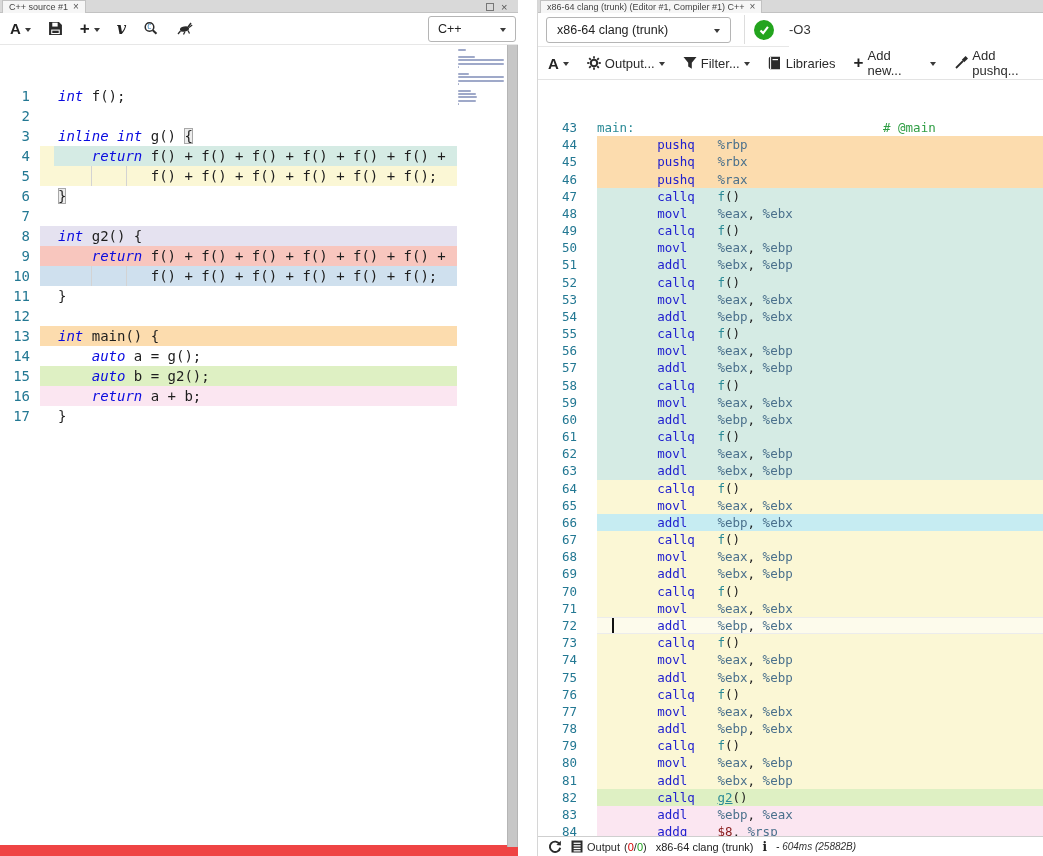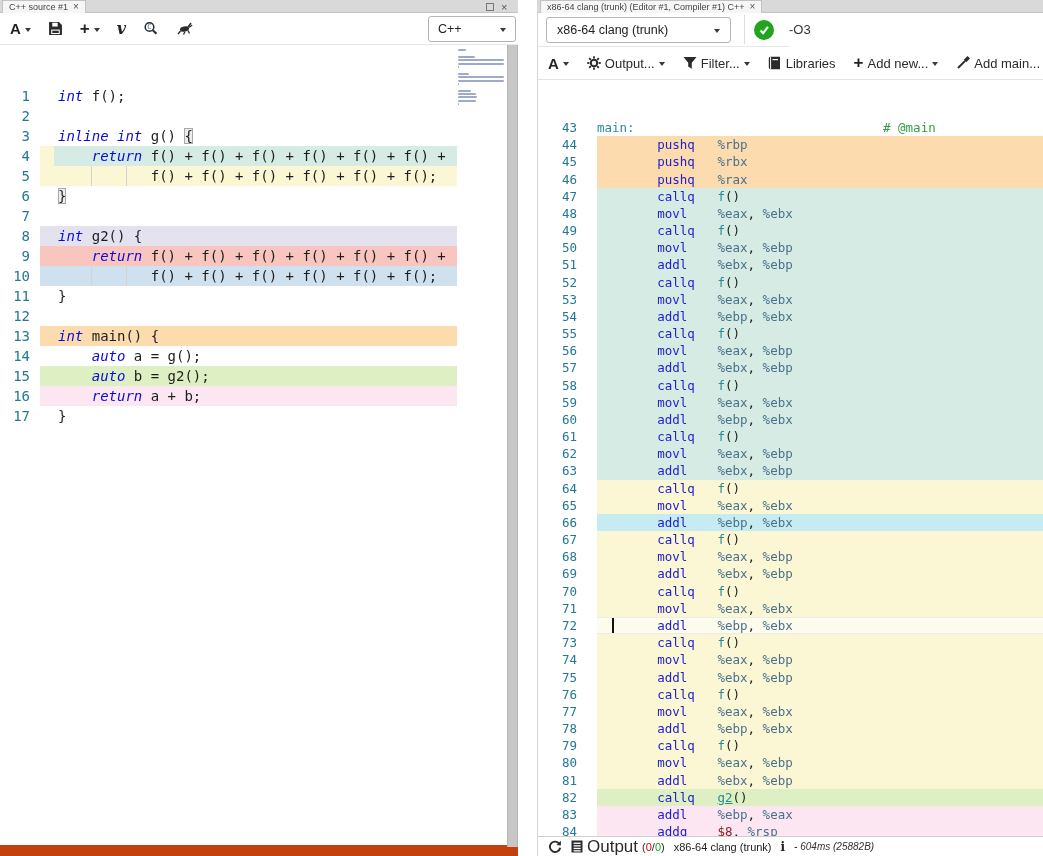--- a/index.html
+++ b/index.html
@@ -1,21 +1,21 @@
 <!DOCTYPE html>
 <html><head>
 <meta charset="utf-8">
 <style>
   * { margin:0; padding:0; box-sizing:border-box; }
   html,body { width:1043px; height:856px; overflow:hidden; background:#fff;
               font-family:"Liberation Sans", sans-serif; }
   .app { position:relative; width:1043px; height:856px; background:#fff; }
 
   
-  .pane { position:absolute; top:0; height:856px; background:#c2410c; }
+  .pane { position:absolute; top:0; height:856px; background:#ef4444; }
   .pane-src { left:0; width:518px; }
   .pane-asm { left:537px; width:516px; border-left:1px solid #d6d6d6; }
   .splitter { position:absolute; left:507px; top:45px; width:11px; height:802px;
               background:#c7c7c7; border-left:1px solid #b5b5b5; border-right:1px solid #b5b5b5; }
 
   
   .lm-header { position:relative; height:13px; background:#d9d9d9;
                border-bottom:1px solid #c2c2c2; font-size:9px; color:#444; }
   .lm-tab { display:inline-flex; align-items:center; gap:5px; height:13px;
             margin-left:2px; padding:0 6px; background:#f6f6f6;
@@ -263,21 +263,21 @@
         <span>Add new...</span>
         <span class="caret"></span>
       </span>
       <span class="tb-item">
         <span class="icon">
           <svg width="14" height="14" viewBox="0 0 14 14">
               <line x1="9" y1="5" x2="12.8" y2="1.2" stroke="#2b2b2b" stroke-width="3.4"></line>
               <line x1="2" y1="12" x2="9" y2="5" stroke="#2b2b2b" stroke-width="1.8"></line>
             </svg>
         </span>
-        <span>Add main...</span>
+        <span>Add pushq...</span>
         <span class="caret"></span>
       </span>
     </div>
 
     <div class="editor asm-editor code">
       <div id="asm-lines"><div class="asm-row"><div class="asm-num">43</div><div class="asm-content"><span class="tk-l">main:</span><span class="tk-p">                                 </span><span class="tk-c"># @main</span></div></div><div class="asm-row"><div class="asm-num">44</div><div class="asm-content hl-o"><span class="tk-p">        </span><span class="tk-m">pushq</span><span class="tk-p">   </span><span class="tk-r">%rbp</span></div></div><div class="asm-row"><div class="asm-num">45</div><div class="asm-content hl-o"><span class="tk-p">        </span><span class="tk-m">pushq</span><span class="tk-p">   </span><span class="tk-r">%rbx</span></div></div><div class="asm-row"><div class="asm-num">46</div><div class="asm-content hl-o"><span class="tk-p">        </span><span class="tk-m">pushq</span><span class="tk-p">   </span><span class="tk-r">%rax</span></div></div><div class="asm-row"><div class="asm-num">47</div><div class="asm-content hl-t"><span class="tk-p">        </span><span class="tk-m">callq</span><span class="tk-p">   </span><span class="tk-f">f</span><span class="tk-p">()</span></div></div><div class="asm-row"><div class="asm-num">48</div><div class="asm-content hl-t"><span class="tk-p">        </span><span class="tk-m">movl</span><span class="tk-p">    </span><span class="tk-r">%eax</span><span class="tk-p">, </span><span class="tk-r">%ebx</span></div></div><div class="asm-row"><div class="asm-num">49</div><div class="asm-content hl-t"><span class="tk-p">        </span><span class="tk-m">callq</span><span class="tk-p">   </span><span class="tk-f">f</span><span class="tk-p">()</span></div></div><div class="asm-row"><div class="asm-num">50</div><div class="asm-content hl-t"><span class="tk-p">        </span><span class="tk-m">movl</span><span class="tk-p">    </span><span class="tk-r">%eax</span><span class="tk-p">, </span><span class="tk-r">%ebp</span></div></div><div class="asm-row"><div class="asm-num">51</div><div class="asm-content hl-t"><span class="tk-p">        </span><span class="tk-m">addl</span><span class="tk-p">    </span><span class="tk-r">%ebx</span><span class="tk-p">, </span><span class="tk-r">%ebp</span></div></div><div class="asm-row"><div class="asm-num">52</div><div class="asm-content hl-t"><span class="tk-p">        </span><span class="tk-m">callq</span><span class="tk-p">   </span><span class="tk-f">f</span><span class="tk-p">()</span></div></div><div class="asm-row"><div class="asm-num">53</div><div class="asm-content hl-t"><span class="tk-p">        </span><span class="tk-m">movl</span><span class="tk-p">    </span><span class="tk-r">%eax</span><span class="tk-p">, </span><span class="tk-r">%ebx</span></div></div><div class="asm-row"><div class="asm-num">54</div><div class="asm-content hl-t"><span class="tk-p">        </span><span class="tk-m">addl</span><span class="tk-p">    </span><span class="tk-r">%ebp</span><span class="tk-p">, </span><span class="tk-r">%ebx</span></div></div><div class="asm-row"><div class="asm-num">55</div><div class="asm-content hl-t"><span class="tk-p">        </span><span class="tk-m">callq</span><span class="tk-p">   </span><span class="tk-f">f</span><span class="tk-p">()</span></div></div><div class="asm-row"><div class="asm-num">56</div><div class="asm-content hl-t"><span class="tk-p">        </span><span class="tk-m">movl</span><span class="tk-p">    </span><span class="tk-r">%eax</span><span class="tk-p">, </span><span class="tk-r">%ebp</span></div></div><div class="asm-row"><div class="asm-num">57</div><div class="asm-content hl-t"><span class="tk-p">        </span><span class="tk-m">addl</span><span class="tk-p">    </span><span class="tk-r">%ebx</span><span class="tk-p">, </span><span class="tk-r">%ebp</span></div></div><div class="asm-row"><div class="asm-num">58</div><div class="asm-content hl-t"><span class="tk-p">        </span><span class="tk-m">callq</span><span class="tk-p">   </span><span class="tk-f">f</span><span class="tk-p">()</span></div></div><div class="asm-row"><div class="asm-num">59</div><div class="asm-content hl-t"><span class="tk-p">        </span><span class="tk-m">movl</span><span class="tk-p">    </span><span class="tk-r">%eax</span><span class="tk-p">, </span><span class="tk-r">%ebx</span></div></div><div class="asm-row"><div class="asm-num">60</div><div class="asm-content hl-t"><span class="tk-p">        </span><span class="tk-m">addl</span><span class="tk-p">    </span><span class="tk-r">%ebp</span><span class="tk-p">, </span><span class="tk-r">%ebx</span></div></div><div class="asm-row"><div class="asm-num">61</div><div class="asm-content hl-t"><span class="tk-p">        </span><span class="tk-m">callq</span><span class="tk-p">   </span><span class="tk-f">f</span><span class="tk-p">()</span></div></div><div class="asm-row"><div class="asm-num">62</div><div class="asm-content hl-t"><span class="tk-p">        </span><span class="tk-m">movl</span><span class="tk-p">    </span><span class="tk-r">%eax</span><span class="tk-p">, </span><span class="tk-r">%ebp</span></div></div><div class="asm-row"><div class="asm-num">63</div><div class="asm-content hl-t"><span class="tk-p">        </span><span class="tk-m">addl</span><span class="tk-p">    </span><span class="tk-r">%ebx</span><span class="tk-p">, </span><span class="tk-r">%ebp</span></div></div><div class="asm-row"><div class="asm-num">64</div><div class="asm-content hl-y"><span class="tk-p">        </span><span class="tk-m">callq</span><span class="tk-p">   </span><span class="tk-f">f</span><span class="tk-p">()</span></div></div><div class="asm-row"><div class="asm-num">65</div><div class="asm-content hl-y"><span class="tk-p">        </span><span class="tk-m">movl</span><span class="tk-p">    </span><span class="tk-r">%eax</span><span class="tk-p">, </span><span class="tk-r">%ebx</span></div></div><div class="asm-row"><div class="asm-num">66</div><div class="asm-content hl-c"><span class="tk-p">        </span><span class="tk-m">addl</span><span class="tk-p">    </span><span class="tk-r">%ebp</span><span class="tk-p">, </span><span class="tk-r">%ebx</span></div></div><div class="asm-row"><div class="asm-num">67</div><div class="asm-content hl-y"><span class="tk-p">        </span><span class="tk-m">callq</span><span class="tk-p">   </span><span class="tk-f">f</span><span class="tk-p">()</span></div></div><div class="asm-row"><div class="asm-num">68</div><div class="asm-content hl-y"><span class="tk-p">        </span><span class="tk-m">movl</span><span class="tk-p">    </span><span class="tk-r">%eax</span><span class="tk-p">, </span><span class="tk-r">%ebp</span></div></div><div class="asm-row"><div class="asm-num">69</div><div class="asm-content hl-y"><span class="tk-p">        </span><span class="tk-m">addl</span><span class="tk-p">    </span><span class="tk-r">%ebx</span><span class="tk-p">, </span><span class="tk-r">%ebp</span></div></div><div class="asm-row"><div class="asm-num">70</div><div class="asm-content hl-y"><span class="tk-p">        </span><span class="tk-m">callq</span><span class="tk-p">   </span><span class="tk-f">f</span><span class="tk-p">()</span></div></div><div class="asm-row"><div class="asm-num">71</div><div class="asm-content hl-y"><span class="tk-p">        </span><span class="tk-m">movl</span><span class="tk-p">    </span><span class="tk-r">%eax</span><span class="tk-p">, </span><span class="tk-r">%ebx</span></div></div><div class="asm-row"><div class="asm-num">72</div><div class="asm-content hl-cur"><span class="tk-p">        </span><span class="tk-m">addl</span><span class="tk-p">    </span><span class="tk-r">%ebp</span><span class="tk-p">, </span><span class="tk-r">%ebx</span><div class="cursor-bar"></div></div></div><div class="asm-row"><div class="asm-num">73</div><div class="asm-content hl-y"><span class="tk-p">        </span><span class="tk-m">callq</span><span class="tk-p">   </span><span class="tk-f">f</span><span class="tk-p">()</span></div></div><div class="asm-row"><div class="asm-num">74</div><div class="asm-content hl-y"><span class="tk-p">        </span><span class="tk-m">movl</span><span class="tk-p">    </span><span class="tk-r">%eax</span><span class="tk-p">, </span><span class="tk-r">%ebp</span></div></div><div class="asm-row"><div class="asm-num">75</div><div class="asm-content hl-y"><span class="tk-p">        </span><span class="tk-m">addl</span><span class="tk-p">    </span><span class="tk-r">%ebx</span><span class="tk-p">, </span><span class="tk-r">%ebp</span></div></div><div class="asm-row"><div class="asm-num">76</div><div class="asm-content hl-y"><span class="tk-p">        </span><span class="tk-m">callq</span><span class="tk-p">   </span><span class="tk-f">f</span><span class="tk-p">()</span></div></div><div class="asm-row"><div class="asm-num">77</div><div class="asm-content hl-y"><span class="tk-p">        </span><span class="tk-m">movl</span><span class="tk-p">    </span><span class="tk-r">%eax</span><span class="tk-p">, </span><span class="tk-r">%ebx</span></div></div><div class="asm-row"><div class="asm-num">78</div><div class="asm-content hl-y"><span class="tk-p">        </span><span class="tk-m">addl</span><span class="tk-p">    </span><span class="tk-r">%ebp</span><span class="tk-p">, </span><span class="tk-r">%ebx</span></div></div><div class="asm-row"><div class="asm-num">79</div><div class="asm-content hl-y"><span class="tk-p">        </span><span class="tk-m">callq</span><span class="tk-p">   </span><span class="tk-f">f</span><span class="tk-p">()</span></div></div><div class="asm-row"><div class="asm-num">80</div><div class="asm-content hl-y"><span class="tk-p">        </span><span class="tk-m">movl</span><span class="tk-p">    </span><span class="tk-r">%eax</span><span class="tk-p">, </span><span class="tk-r">%ebp</span></div></div><div class="asm-row"><div class="asm-num">81</div><div class="asm-content hl-y"><span class="tk-p">        </span><span class="tk-m">addl</span><span class="tk-p">    </span><span class="tk-r">%ebx</span><span class="tk-p">, </span><span class="tk-r">%ebp</span></div></div><div class="asm-row"><div class="asm-num">82</div><div class="asm-content hl-g"><span class="tk-p">        </span><span class="tk-m">callq</span><span class="tk-p">   </span><span class="tk-g">g2</span><span class="tk-p">()</span></div></div><div class="asm-row"><div class="asm-num">83</div><div class="asm-content hl-pk"><span class="tk-p">        </span><span class="tk-m">addl</span><span class="tk-p">    </span><span class="tk-r">%ebp</span><span class="tk-p">, </span><span class="tk-r">%eax</span></div></div><div class="asm-row"><div class="asm-num">84</div><div class="asm-content hl-pk"><span class="tk-p">        </span><span class="tk-m">addq</span><span class="tk-p">    </span><span class="tk-n">$8</span><span class="tk-p">, </span><span class="tk-r">%rsp</span></div></div></div>
     </div>
 
     <div class="statusbar">
       <span class="tb-item">
@@ -291,21 +291,21 @@
       <span class="tb-item">
         <span class="icon">
           <svg width="12" height="13" viewBox="0 0 12 13">
               <rect x="0.5" y="0.5" width="11" height="12" fill="#2b2b2b"></rect>
               <rect x="2.6" y="2.6" width="7" height="1.3" fill="#fff"></rect>
               <rect x="2.6" y="5.2" width="7" height="1.3" fill="#fff"></rect>
               <rect x="2.6" y="7.8" width="7" height="1.3" fill="#fff"></rect>
               <rect x="2.6" y="10.2" width="7" height="1.3" fill="#fff"></rect>
             </svg>
         </span>
-        <span style="font-size:17px">Output</span>
+        <span style="font-size:11px">Output</span>
         <span style="font-size:11px"><span>(</span><span class="status-cnt-err">0</span><span>/</span><span class="status-cnt-ok">0</span><span>)</span></span>
       </span>
       <span>x86-64 clang (trunk)</span>
       <span class="info-i">i</span>
       <span class="status-timing">- 604ms (25882B)</span>
     </div>
   </section>
 </div>
 
 </body></html>

